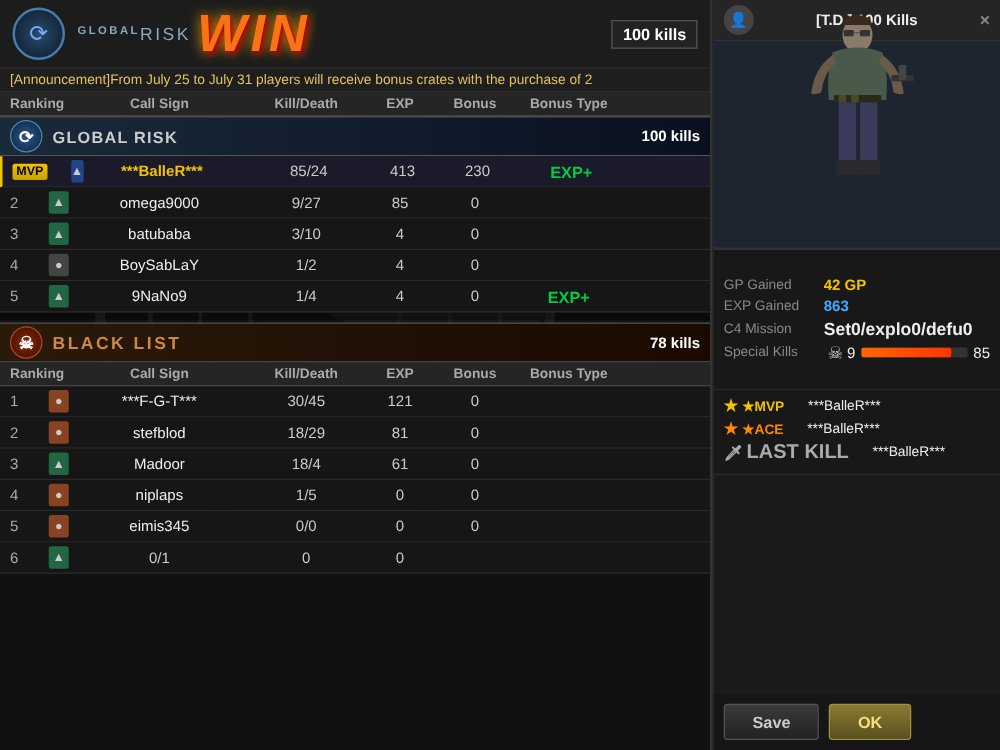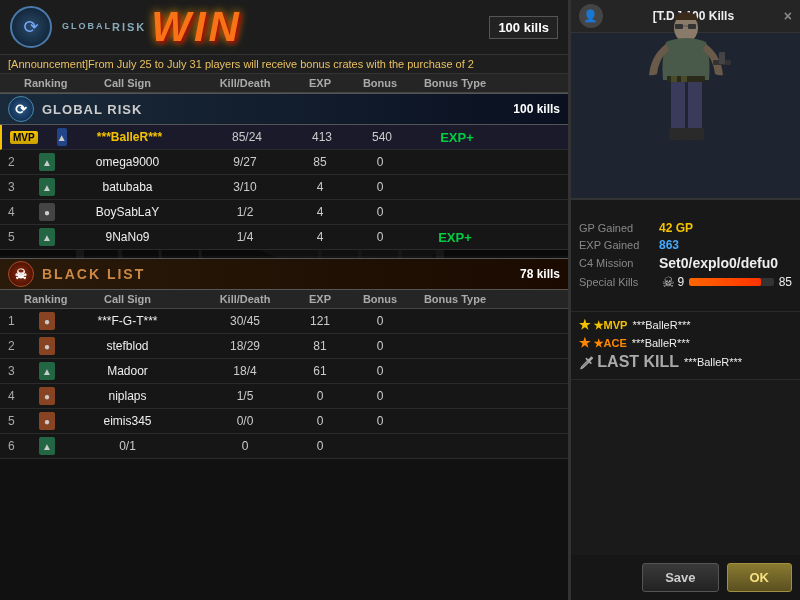--- a/index.html
+++ b/index.html
@@ -69,22 +69,22 @@
 
     .logo-global {
       color: #8ab;
       font-size: 9px;
       font-weight: bold;
       letter-spacing: 2px;
     }
 
     .logo-risk {
       color: #8ab;
-      font-size: 11px;
-      font-weight: bold;
+      font-size: 14px;
+      font-weight: normal;
       letter-spacing: 2px;
     }
 
     .win-text {
       font-size: 42px;
       font-weight: 900;
       color: #f97316;
       text-shadow: 2px 2px 4px #a00, 0 0 10px #fa0;
       font-style: italic;
       letter-spacing: 3px;
@@ -128,21 +128,21 @@
 
     .table-header span {
       text-align: center;
       color: #aaa;
       font-size: 11px;
       font-weight: bold;
     }
 
     .table-header span:first-child {
       text-align: left;
-      padding-left: 24px;
+      padding-left: 8px;
     }
 
     
     .team-section {
       position: relative;
       z-index: 2;
     }
 
     .team-banner {
       display: flex;
@@ -432,20 +432,21 @@
     .awards-section {
       padding: 5px 8px;
       background: #181818;
       border-bottom: 1px solid #2a2a2a;
     }
 
     .award-row {
       display: flex;
       align-items: center;
       margin-bottom: 3px;
+      gap: 14px;
     }
 
     .award-badge {
       font-size: 11px;
       font-weight: bold;
       min-width: 45px;
     }
 
     .award-badge.mvp { color: #f5c200; }
     .award-badge.ace { color: #ff8800; }
@@ -459,21 +460,21 @@
     .star-mvp { color: #f5c200; font-size: 13px; }
     .star-ace { color: #ff8800; font-size: 13px; }
 
     
     .bottom-buttons {
       margin-top: auto;
       display: flex;
       gap: 8px;
       padding: 8px;
       background: #161616;
-      justify-content: flex-end;
+      justify-content: flex-start;
     }
 
     .btn-save, .btn-ok {
       padding: 6px 22px;
       font-size: 13px;
       font-weight: bold;
       cursor: pointer;
       border-radius: 3px;
       border: none;
     }
@@ -549,21 +550,21 @@
       </div>
 
       <div class="player-row mvp-row">
         <div class="rank-cell">
           <span class="rank-badge mvp">MVP</span>
           <span class="rank-icon blue">▲</span>
         </div>
         <span class="player-name mvp-name">***BalleR***</span>
         <span class="kd-cell">85/24</span>
         <span class="exp-cell">413</span>
-        <span class="bonus-cell">540</span>
+        <span class="bonus-cell">230</span>
         <span class="bonus-type-cell exp-plus">EXP+</span>
       </div>
 
       <div class="player-row">
         <div class="rank-cell">
           <span class="rank-num">2</span>
           <span class="rank-icon teal">▲</span>
         </div>
         <span class="player-name">omega9000</span>
         <span class="kd-cell">9/27</span>

